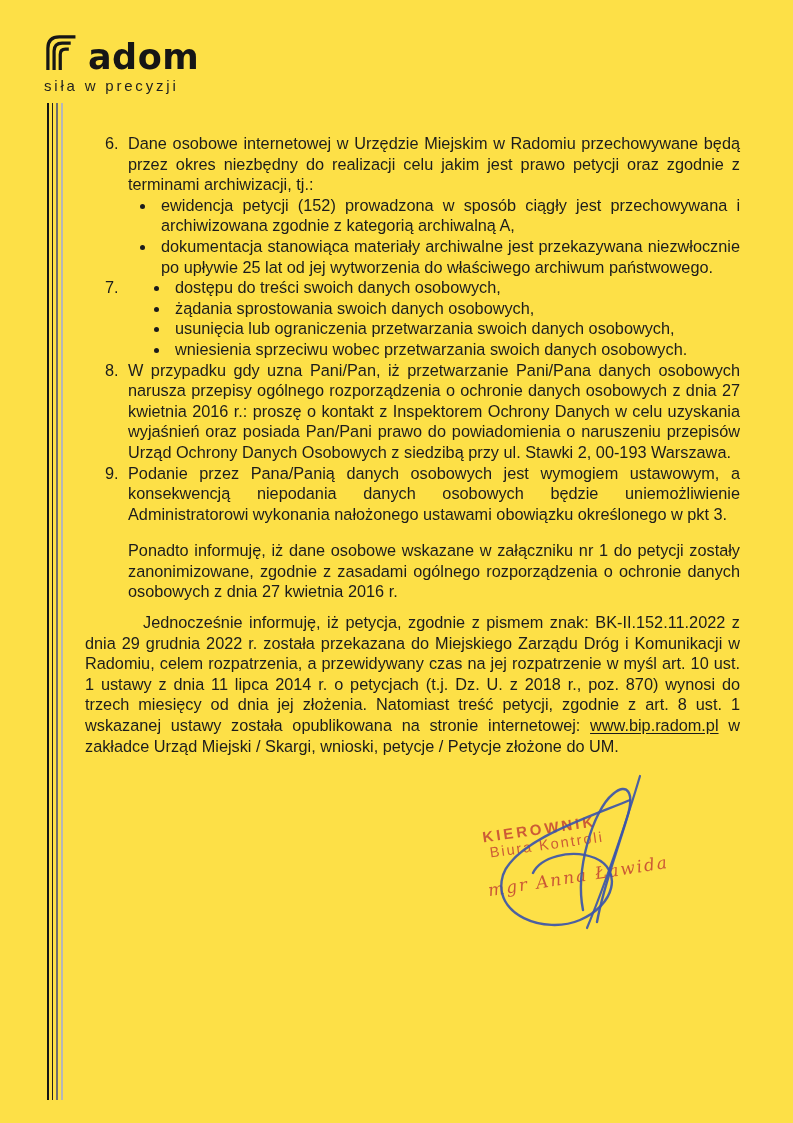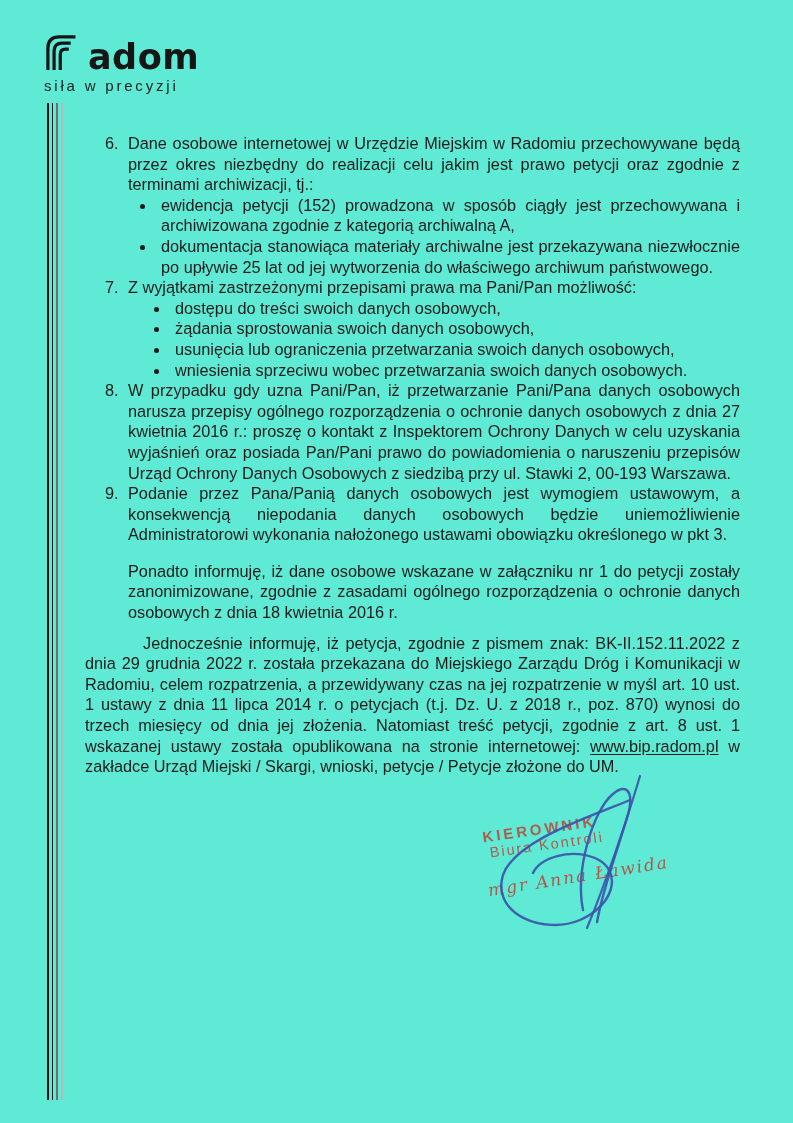--- a/index.html
+++ b/index.html
@@ -1,19 +1,19 @@
 <!DOCTYPE html>
 <html lang="pl"><head>
 <meta charset="utf-8">
 <style>
   html,body{margin:0;padding:0;background:#ffffff;}
   .page{
     position:relative;
     width:793px;height:1123px;
-    background:#5eead4;
+    background:#fde047;
     overflow:hidden;
     font-family:"Liberation Sans","DejaVu Sans",sans-serif;
     color:#1c1c1c;
   }
   
   .scan-lines{
     position:absolute;left:47px;top:103px;width:17px;height:997px;
     background:linear-gradient(90deg,
       #151515 0 2px, transparent 2px 4.5px,
       #1e1e1e 4.5px 6.5px, transparent 6.5px 9.5px,
@@ -104,41 +104,40 @@
         <ul class="bul bul-a">
           <li>ewidencja petycji (152) prowadzona w sposób ciągły jest przechowywana i archiwizowana zgodnie z kategorią archiwalną A,</li>
           <li>dokumentacja stanowiąca materiały archiwalne jest przekazywana niezwłocznie po upływie 25 lat od jej wytworzenia do właściwego archiwum państwowego.</li>
         </ul>
       </div>
     </div>
 
     <div class="li-row">
       <span class="li-num">7.</span>
       <div class="li-body">
-        <span>Z wyjątkami zastrzeżonymi przepisami prawa ma Pani/Pan możliwość:</span>
         <ul class="bul bul-b">
           <li>dostępu do treści swoich danych osobowych,</li>
           <li>żądania sprostowania swoich danych osobowych,</li>
           <li>usunięcia lub ograniczenia przetwarzania swoich danych osobowych,</li>
           <li>wniesienia sprzeciwu wobec przetwarzania swoich danych osobowych.</li>
         </ul>
       </div>
     </div>
 
     <div class="li-row">
       <span class="li-num">8.</span>
       <div class="li-body">W przypadku gdy uzna Pani/Pan, iż przetwarzanie Pani/Pana danych osobowych narusza przepisy ogólnego rozporządzenia o ochronie danych osobowych z dnia 27 kwietnia 2016 r.: proszę o kontakt z Inspektorem Ochrony Danych w celu uzyskania wyjaśnień oraz posiada Pan/Pani prawo do powiadomienia o naruszeniu przepisów Urząd Ochrony Danych Osobowych z siedzibą przy ul. Stawki 2, 00-193 Warszawa.</div>
     </div>
 
     <div class="li-row">
       <span class="li-num">9.</span>
       <div class="li-body">Podanie przez Pana/Panią danych osobowych jest wymogiem ustawowym, a konsekwencją niepodania danych osobowych będzie uniemożliwienie Administratorowi wykonania nałożonego ustawami obowiązku określonego w pkt 3.</div>
     </div>
 
-    <div class="para-ponadto">Ponadto informuję, iż dane osobowe wskazane w załączniku nr 1 do petycji zostały zanonimizowane, zgodnie z zasadami ogólnego rozporządzenia o ochronie danych osobowych z dnia 18 kwietnia 2016 r.</div>
+    <div class="para-ponadto">Ponadto informuję, iż dane osobowe wskazane w załączniku nr 1 do petycji zostały zanonimizowane, zgodnie z zasadami ogólnego rozporządzenia o ochronie danych osobowych z dnia 27 kwietnia 2016 r.</div>
 
     <div class="para-jedn">
       <span>Jednocześnie informuję, iż petycja, zgodnie z pismem znak: BK-II.152.11.2022 z dnia 29 grudnia 2022 r. została przekazana do Miejskiego Zarządu Dróg i Komunikacji w Radomiu, celem rozpatrzenia, a przewidywany czas na jej rozpatrzenie w myśl art. 10 ust. 1 ustawy z dnia 11 lipca 2014 r. o petycjach (t.j. Dz. U. z 2018 r., poz. 870) wynosi do trzech miesięcy od dnia jej złożenia. Natomiast treść petycji, zgodnie z art. 8 ust. 1 wskazanej ustawy została opublikowana na stronie internetowej: </span><span class="inline-link">www.bip.radom.pl</span><span> w zakładce Urząd Miejski / Skargi, wnioski, petycje / Petycje złożone do UM.</span>
     </div>
   </div>
 
   <div class="stamp">
     <div class="stamp-l1">KIEROWNIK</div>
     <div class="stamp-l2">Biura Kontroli</div>
   </div>

